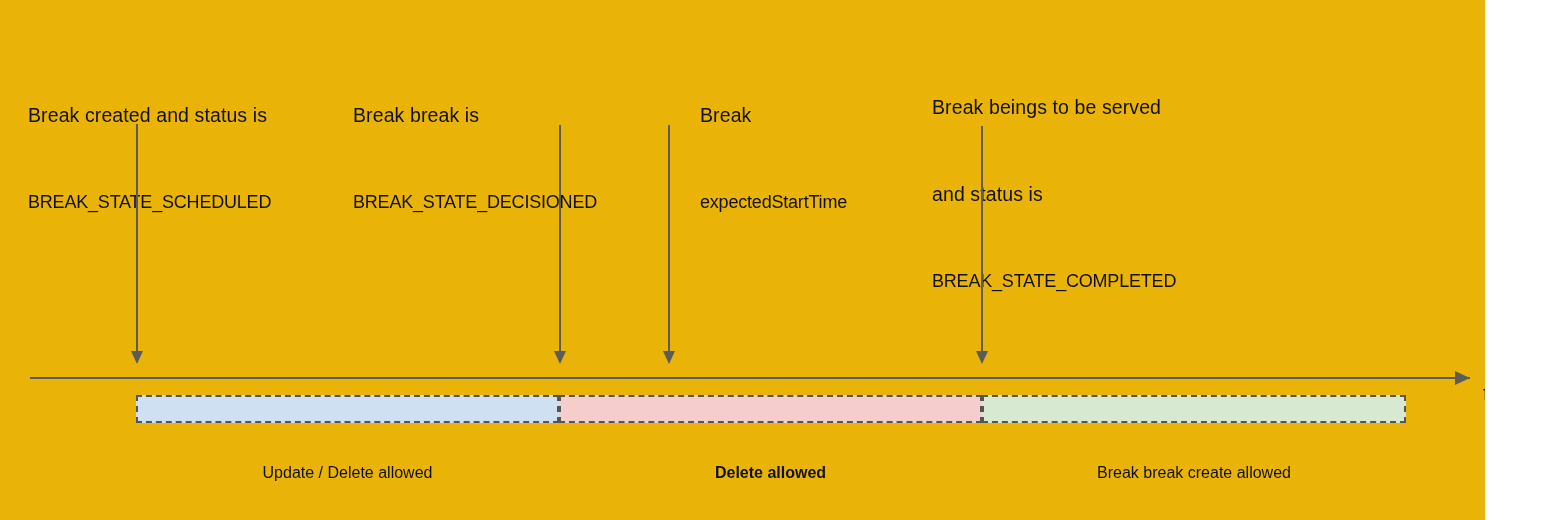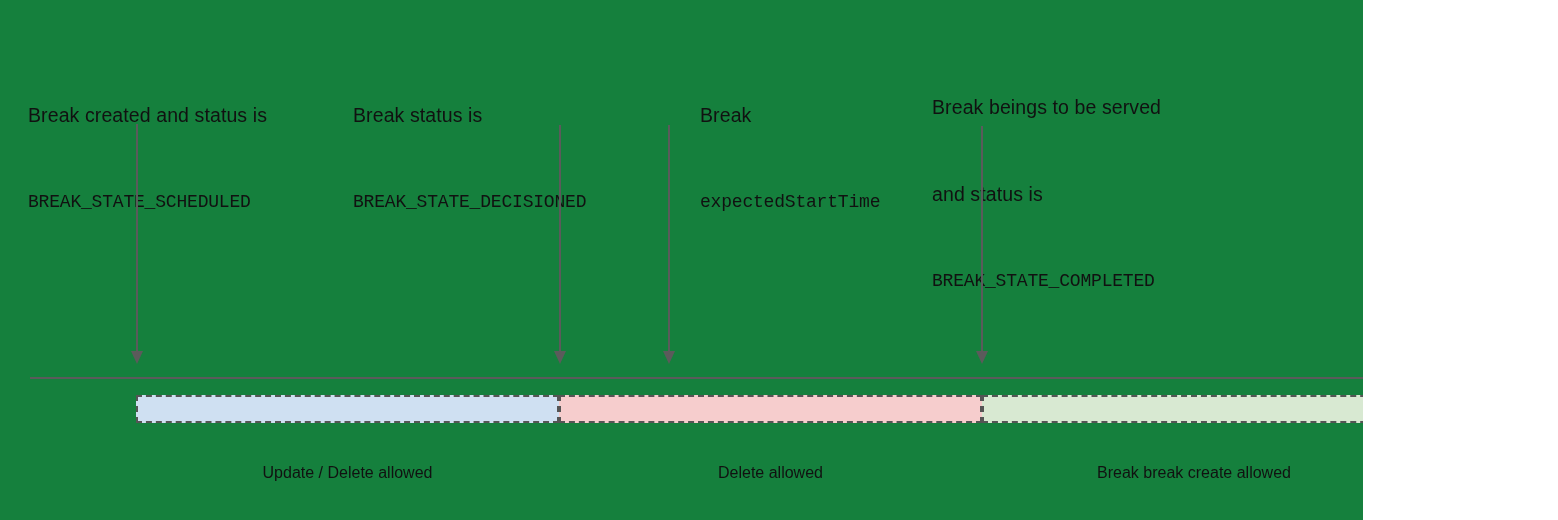--- a/index.html
+++ b/index.html
@@ -6,41 +6,41 @@
     margin: 0;
     padding: 0;
     background: #ffffff;
   }
   body {
     font-family: "Liberation Sans", sans-serif;
     color: #000000;
   }
   #canvas {
     position: relative;
-    width: 1363px;
+    width: 1485px;
     height: 520px;
-    background: #15803d;
+    background: #eab308;
     overflow: hidden;
   }
 
   
   .annotation {
     position: absolute;
     font-size: 19.5px;
     line-height: 29px;
     color: #111111;
     white-space: pre;
     letter-spacing: 0.1px;
   }
   .annotation .plain {
     font-family: "Liberation Sans", sans-serif;
     display: block;
   }
   .annotation .mono {
-    font-family: Liberation Mono, monospace;
+    font-family: Liberation Sans, sans-serif;
     font-size: 18px;
     display: block;
     letter-spacing: -0.2px;
   }
 
   
   .pointer {
     position: absolute;
     width: 18px;
   }
@@ -103,21 +103,21 @@
 <body>
 
 <div id="canvas">
 
   <div class="annotation" style="left:28px; top:43px;">
     <span class="plain">Break created and status is</span>
     <span class="mono">BREAK_STATE_SCHEDULED</span>
   </div>
 
   <div class="annotation" style="left:353px; top:43px;">
-    <span class="plain">Break status is</span>
+    <span class="plain">Break break is</span>
     <span class="mono">BREAK_STATE_DECISIONED</span>
   </div>
 
   <div class="annotation" style="left:700px; top:43px;">
     <span class="plain">Break</span>
     <span class="mono">expectedStartTime</span>
   </div>
 
   <div class="annotation" style="left:932px; top:35px;">
     <span class="plain">Break beings to be served</span>
@@ -147,16 +147,16 @@
 
   <div id="axis-line" style="left:30px; top:377px; width:1440px;"></div>
   <div id="axis-arrowhead" style="left:1455px; top:371px;"></div>
   <div id="axis-label" style="left:1483px; top:368px;">time</div>
 
   <div class="phase-bar" style="left:136px; top:395px; width:423px; background:#cfe0f2;"></div>
   <div class="phase-bar" style="left:559px; top:395px; width:423px; background:#f6cdcd;"></div>
   <div class="phase-bar" style="left:982px; top:395px; width:424px; background:#d8e9d2;"></div>
 
   <div class="phase-caption" style="left:136px; top:461px; width:423px;">Update / Delete allowed</div>
-  <div class="phase-caption" style="left:559px; top:461px; width:423px;">Delete allowed</div>
+  <div class="phase-caption" style="left:559px; top:461px; width:423px;font-weight:bold;">Delete allowed</div>
   <div class="phase-caption" style="left:982px; top:461px; width:424px;">Break break create allowed</div>
 
 </div>
 
 </body></html>

